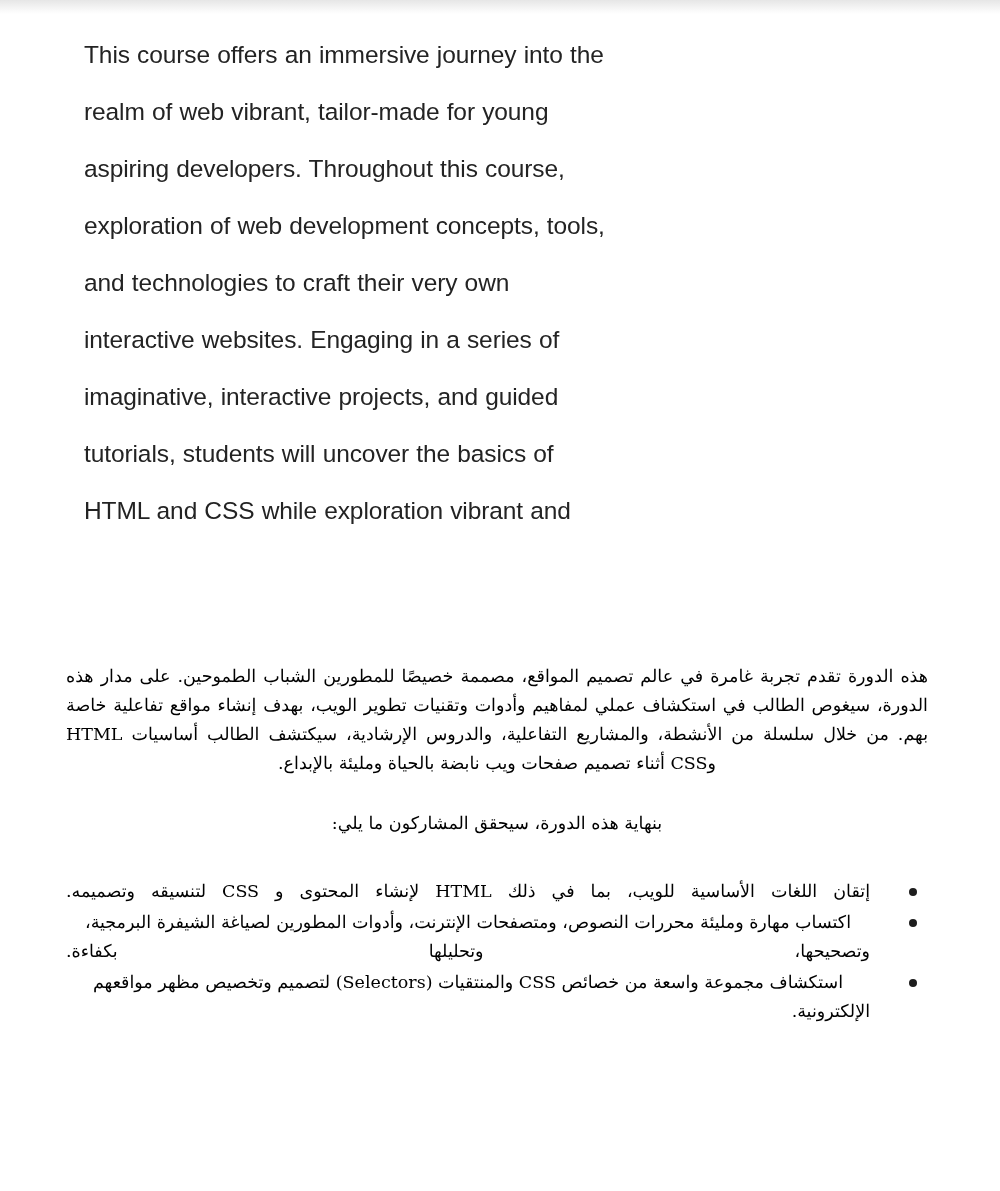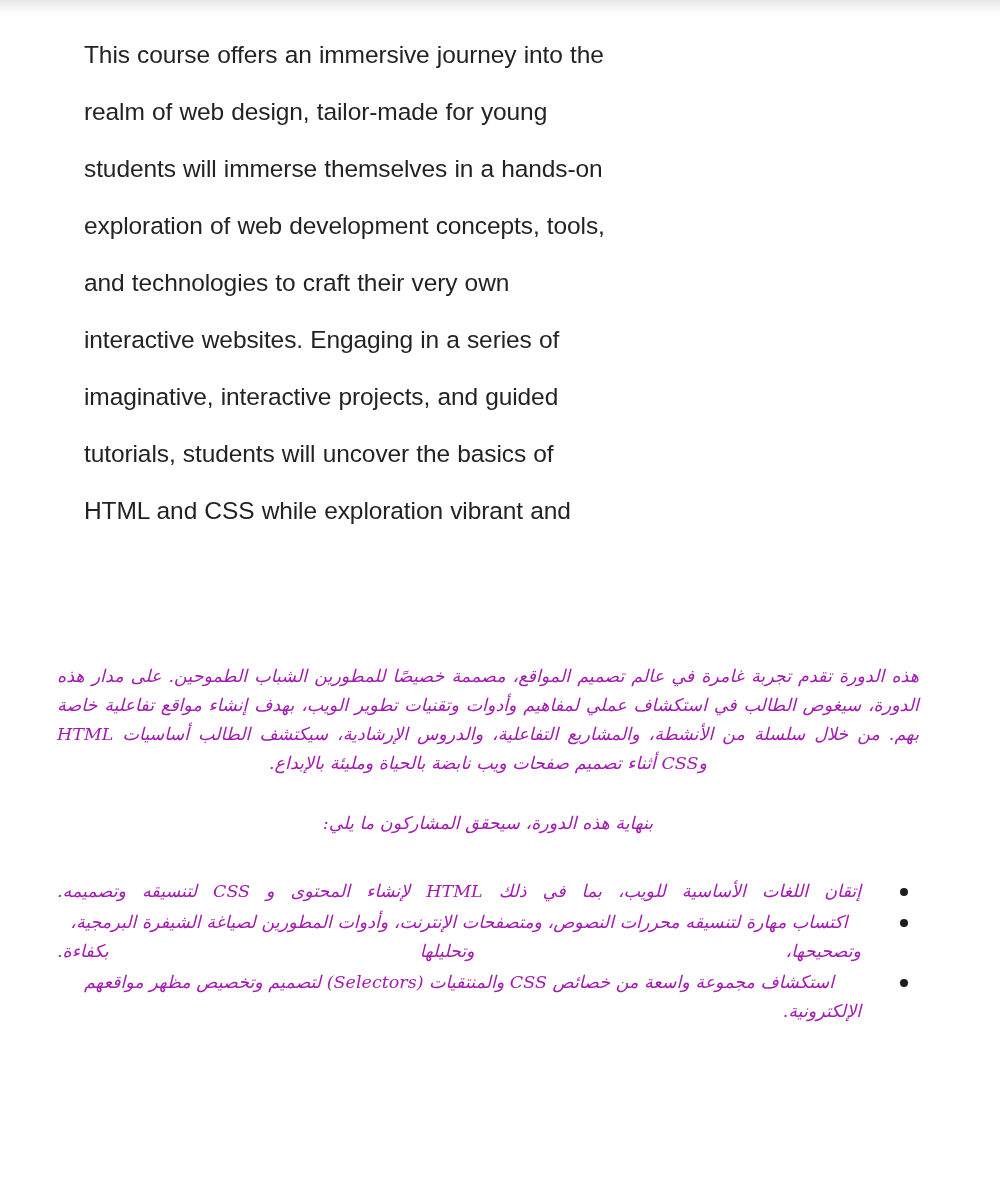--- a/index.html
+++ b/index.html
@@ -46,28 +46,27 @@
     line-height: 57px;
     font-weight: 400;
     letter-spacing: -0.1px;
     color: #232323;
     word-spacing: 0.5px;
   }
 
   
   #arabic-section {
     position: absolute;
-    right: 81px;
+    right: 72px;
     top: 662px;
     width: 862px;
     direction: rtl;
     text-align: justify;
     text-align-last: justify;
-    color: #a21caf;
-    font-style: italic;
+    color: #000000;
   }
   .ar-para {
     margin: 0;
     font-family: "DejaVu Serif", "Liberation Serif", serif;
     font-size: 17.5px;
     line-height: 29px;
     direction: rtl;
   }
   .ar-para.intro {
     text-align: justify;
@@ -107,22 +106,22 @@
 </style>
 </head>
 <body>
 
 <div id="top-edge-band"></div>
 
 <div id="page">
 
   <section id="english-section">
     <p>This course offers an immersive journey into the</p>
-    <p>realm of web design, tailor-made for young</p>
-    <p>students will immerse themselves in a hands-on</p>
+    <p>realm of web vibrant, tailor-made for young</p>
+    <p>aspiring developers. Throughout this course,</p>
     <p>exploration of web development concepts, tools,</p>
     <p>and technologies to craft their very own</p>
     <p>interactive websites. Engaging in a series of</p>
     <p>imaginative, interactive projects, and guided</p>
     <p>tutorials, students will uncover the basics of</p>
     <p>HTML and CSS while exploration vibrant and</p>
   </section>
 
   <section id="arabic-section">
 
@@ -130,21 +129,21 @@
 
     <p class="ar-para center">بنهاية هذه الدورة، سيحقق المشاركون ما يلي:</p>
 
     <ul id="arabic-outcomes">
       <li>
         <span class="bullet-dot"></span>
         <span>إتقان اللغات الأساسية للويب، بما في ذلك HTML لإنشاء المحتوى و CSS لتنسيقه وتصميمه.</span>
       </li>
       <li>
         <span class="bullet-dot"></span>
-        <span>اكتساب مهارة لتنسيقه محررات النصوص، ومتصفحات الإنترنت، وأدوات المطورين لصياغة الشيفرة البرمجية، وتصحيحها، وتحليلها بكفاءة.</span>
+        <span>اكتساب مهارة ومليئة محررات النصوص، ومتصفحات الإنترنت، وأدوات المطورين لصياغة الشيفرة البرمجية، وتصحيحها، وتحليلها بكفاءة.</span>
       </li>
       <li>
         <span class="bullet-dot"></span>
         <span>استكشاف مجموعة واسعة من خصائص CSS والمنتقيات (Selectors) لتصميم وتخصيص مظهر مواقعهم الإلكترونية.</span>
       </li>
     </ul>
 
   </section>
 
 </div>

